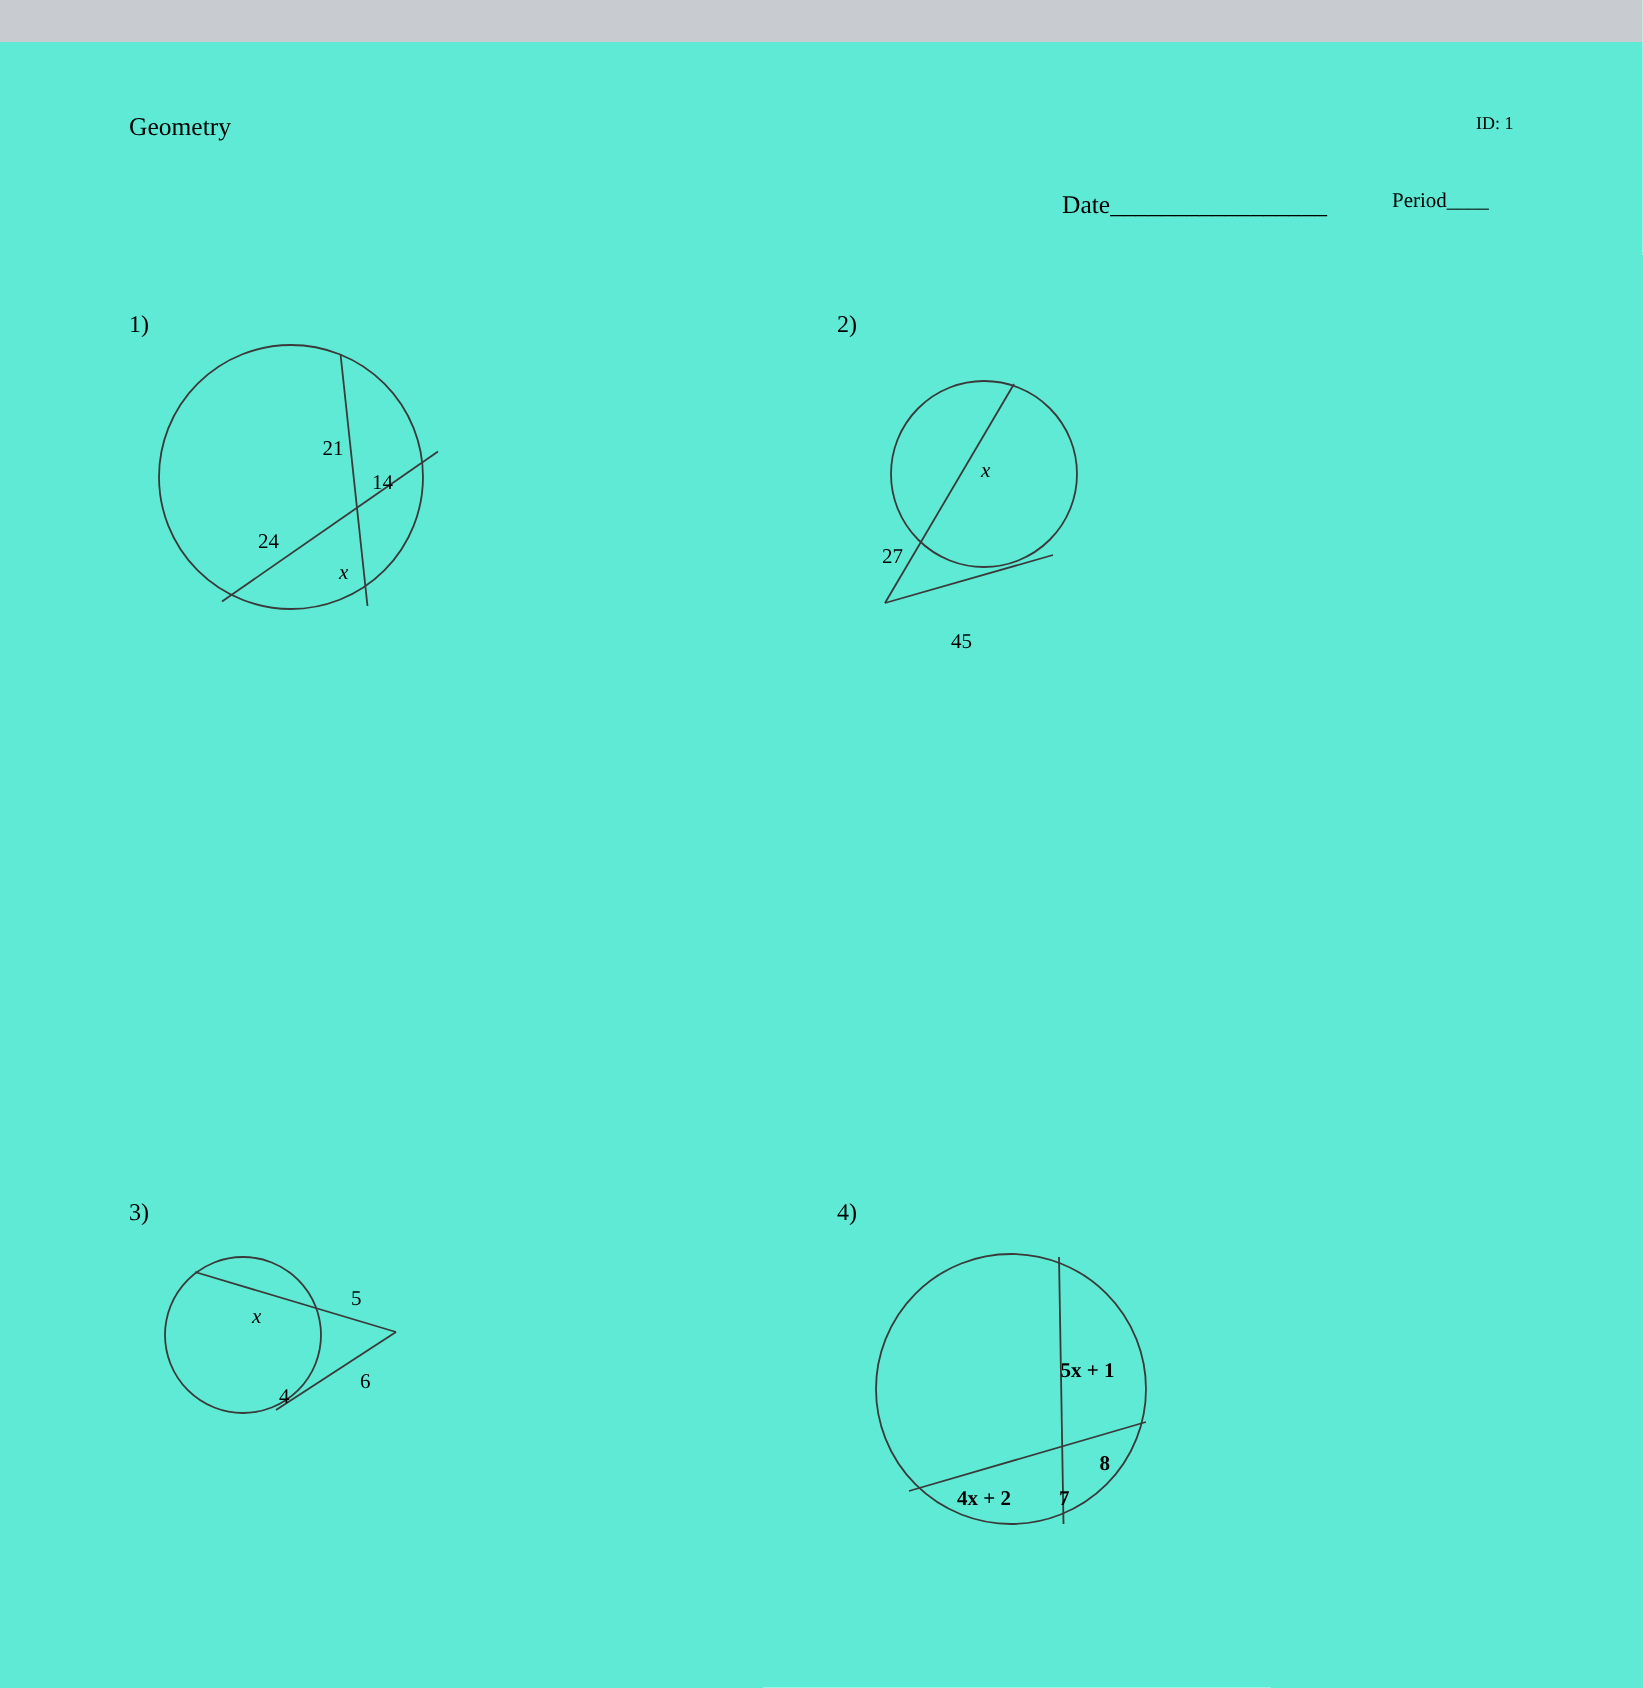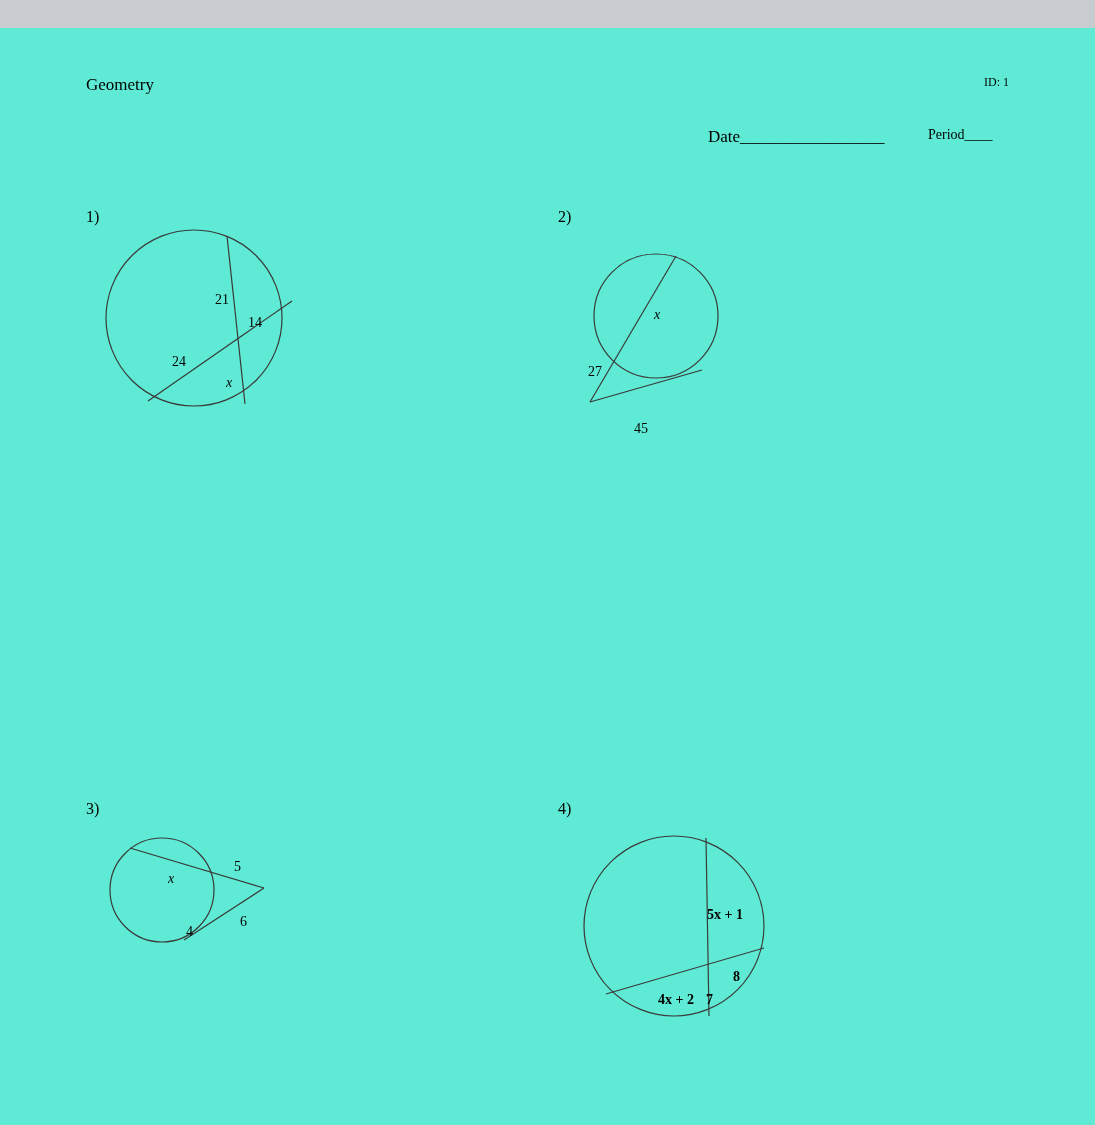--- a/index.html
+++ b/index.html
@@ -173,17 +173,17 @@
   <div class="fig fig4">
     <svg width="220" height="230" viewBox="0 0 220 230">
       <circle cx="98" cy="122" r="90" fill="none" stroke="#3a3a3a" stroke-width="1.2"></circle>
 
       <line x1="130" y1="34" x2="133" y2="212" stroke="#3a3a3a" stroke-width="1.2"></line>
 
       <line x1="30" y1="190" x2="188" y2="144" stroke="#3a3a3a" stroke-width="1.2"></line>
     </svg>
     <div class="lbl" style="left:131px; top:104px;">5x + 1</div>
     <div class="lbl" style="left:157px; top:166px;">8</div>
-    <div class="lbl" style="left:62px; top:189px;margin-left:20px;">4x + 2</div>
+    <div class="lbl" style="left:62px; top:189px;">4x + 2</div>
     <div class="lbl" style="left:130px; top:189px;">7</div>
   </div>
 
 </div>
 
 </body></html>

